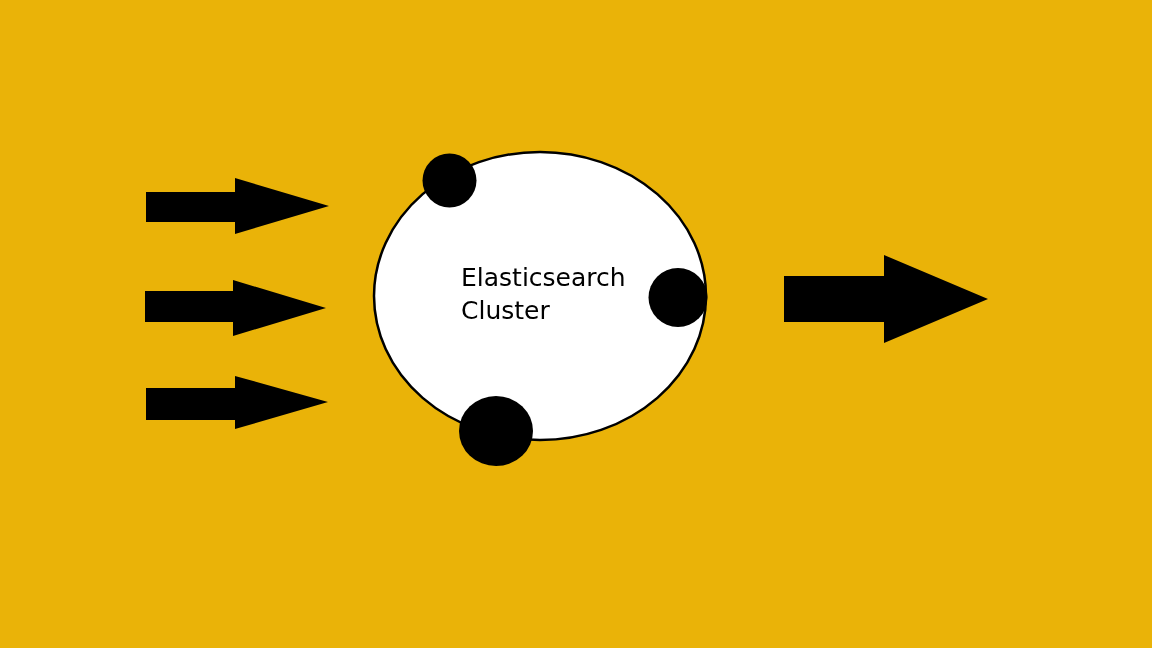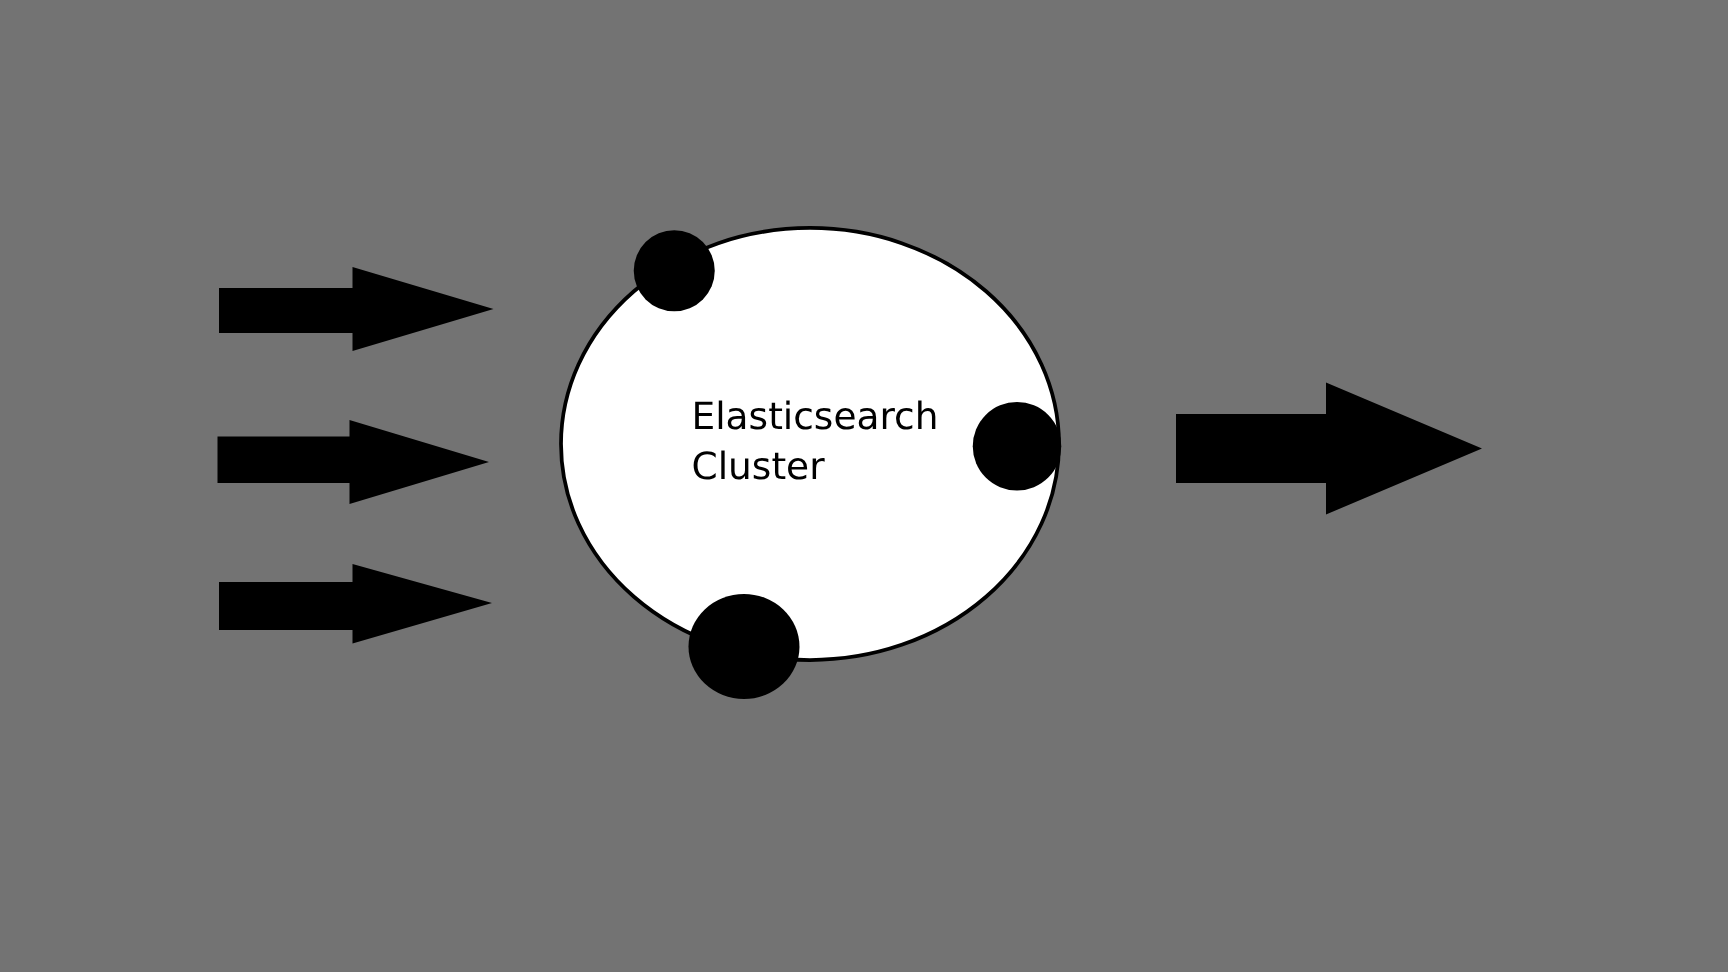--- a/index.html
+++ b/index.html
@@ -4,21 +4,21 @@
 <style>
   html, body {
     margin: 0;
     padding: 0;
     background: #ffffff;
   }
   .canvas {
     position: relative;
     width: 1152px;
     height: 648px;
-    background: #737373;
+    background: #eab308;
     overflow: hidden;
     font-family: "DejaVu Sans", sans-serif;
   }
   svg {
     display: block;
   }
   .ink-fill   { fill: #000000; stroke: none; }
   .ink-stroke { fill: #ffffff; stroke: #000000; stroke-width: 2.5px; }
   .cluster-label {
     font-family: "DejaVu Sans", sans-serif;

